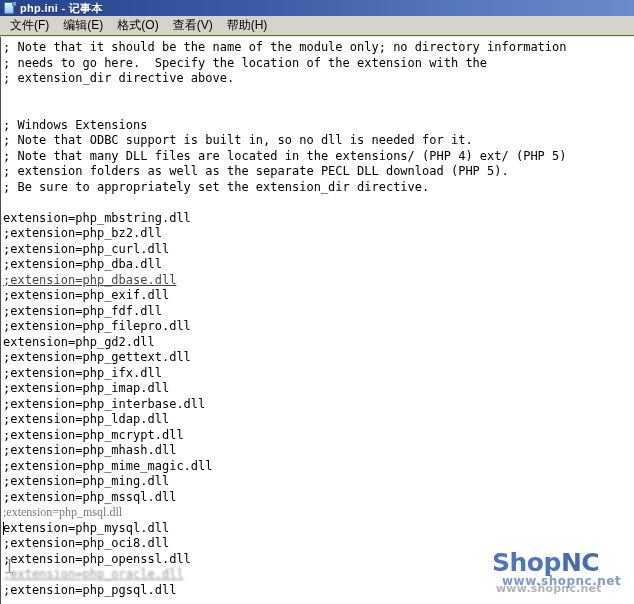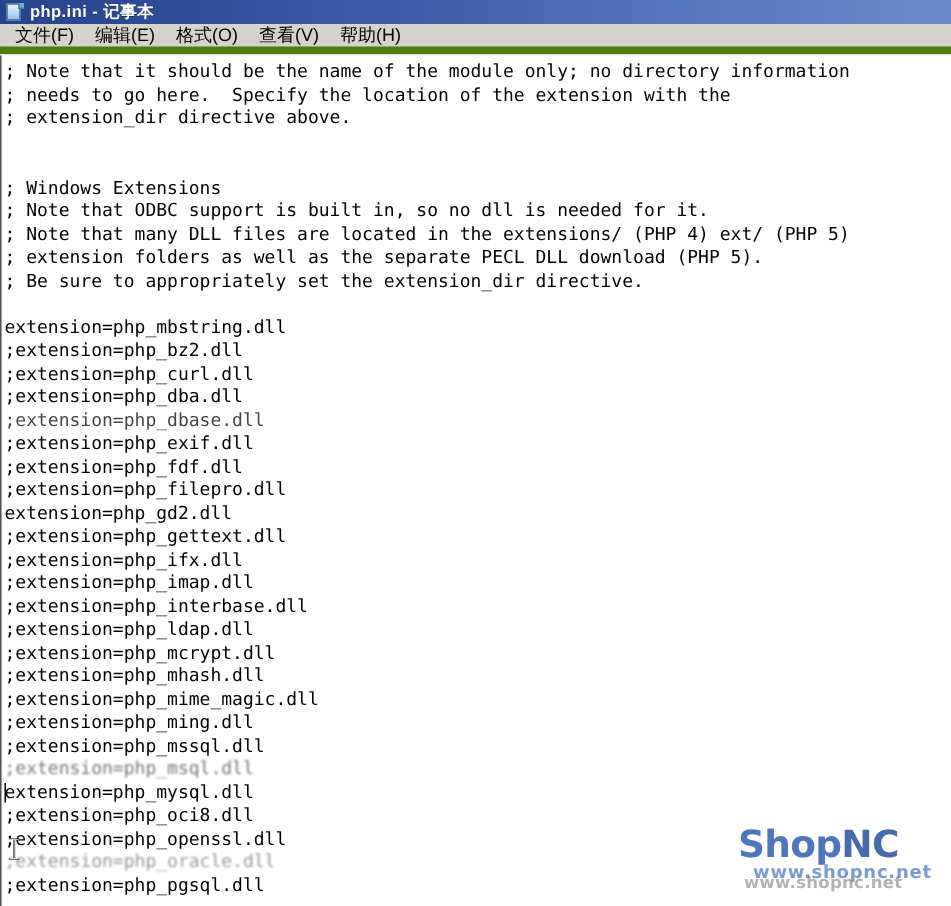--- a/index.html
+++ b/index.html
@@ -66,21 +66,21 @@
     line-height: 16px;
     white-space: nowrap;
     letter-spacing: 0.3px;
     text-shadow: 0 1px 0 rgba(0,0,0,0.35);
   }
 
   
   .menubar {
     height: 20px;
     background: #d6d3ca;
-    border-bottom: 5px solid #4d7c0f;
+    border-bottom: 1px solid #4d7c0f;
     display: flex;
     align-items: center;
     padding-left: 3px;
     box-sizing: border-box;
   }
   .menu-item {
     font-family: "Liberation Sans", sans-serif;
     font-size: 12px;
     color: #000000;
     line-height: 19px;
@@ -112,23 +112,23 @@
   }
   .line {
     height: 15.5px;
     white-space: pre;
     position: relative;
   }
   .line.blank {
     height: 15.5px;
   }
   
-  .line.smear1 { opacity: 0.74; filter: blur(0.35px); }
-  .line.smear2 { opacity: 0.55; filter: blur(0.7px); }
-  .line.smear3 { opacity: 0.42; filter: blur(0.85px); }
+  .line.smear1 { opacity: 0.74; filter: blur(0.35px); text-decoration: underline; }
+  .line.smear2 { opacity: 0.55; filter: blur(0.7px); font-family: Liberation Serif, serif; }
+  .line.smear3 { opacity: 0.42; filter: blur(0.85px); text-decoration: underline; }
 
   .caret {
     position: absolute;
     left: 0px;
     top: 1px;
     width: 1px;
     height: 13px;
     background: #000000;
   }
   .mouse-cursor {

